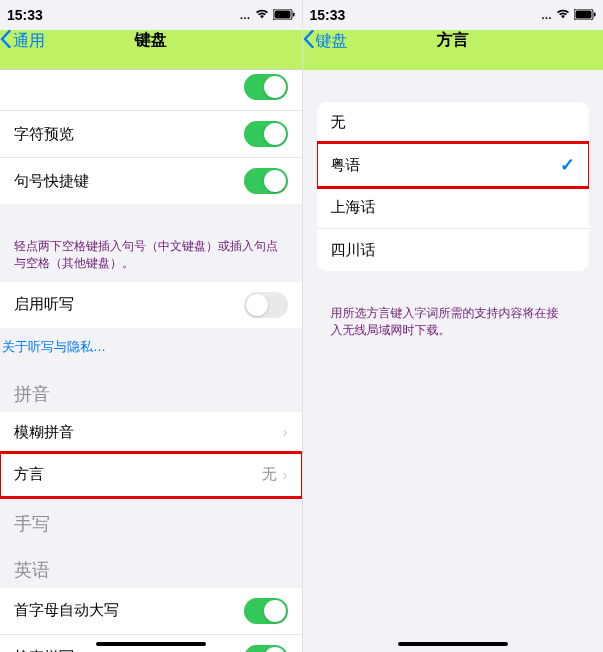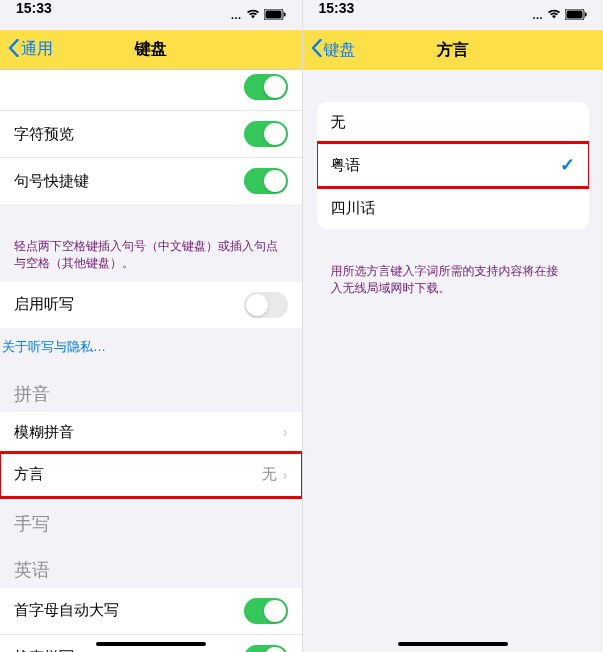--- a/index.html
+++ b/index.html
@@ -18,40 +18,41 @@
       flex-direction: column;
       position: relative;
     }
     .divider {
       border-left: 1px solid #e0e0e0;
     }
     .status-bar {
       height: 30px;
       background: #f2f2f7;
       display: flex;
+      align-items: center;
       justify-content: space-between;
-      padding: 0 16px;
+      padding: 0 7px;
       font-size: 14px;
       font-weight: 600;
       color: #000;
     }
     .status-icons {
       display: flex;
       align-items: center;
       gap: 4px;
       font-size: 11px;
     }
     .nav-bar {
       height: 40px;
-      background: #fde047;
-      display: flex;
-      align-items: center;
+      background: #bef264;
+      display: flex;
+      align-items: flex-start;
       position: relative;
       border-bottom: 1px solid #d1d1d6;
-      padding: 0 8px;
+      padding: 0 0;
     }
     .nav-back {
       color: #007aff;
       font-size: 16px;
       display: flex;
       align-items: center;
       gap: 2px;
       cursor: pointer;
     }
     .nav-title {
@@ -311,19 +312,22 @@
     <div class="section rounded-section" style="position:relative;">
       <div class="row">
         <span class="row-label">无</span>
       </div>
       <div class="row">
         <span class="row-label">粤语</span>
         <span class="checkmark">✓</span>
         <div class="highlight-box" style="left:-2px;right:-2px;top:-3px;bottom:-3px;"></div>
       </div>
       <div class="row">
+        <span class="row-label">上海话</span>
+      </div>
+      <div class="row">
         <span class="row-label">四川话</span>
       </div>
     </div>
     <div class="footer-text" style="padding-left:28px;padding-right:40px;">用所选方言键入字词所需的支持内容将在接入无线局域网时下载。</div>
   </div>
   <div class="home-indicator"></div>
 </div>
 
 </body></html>

